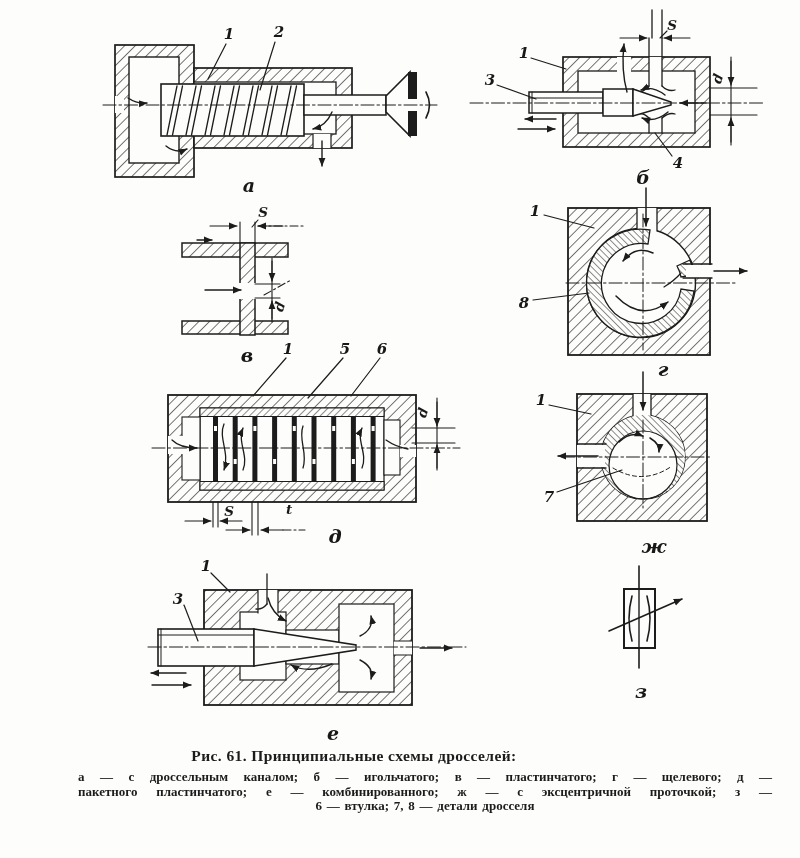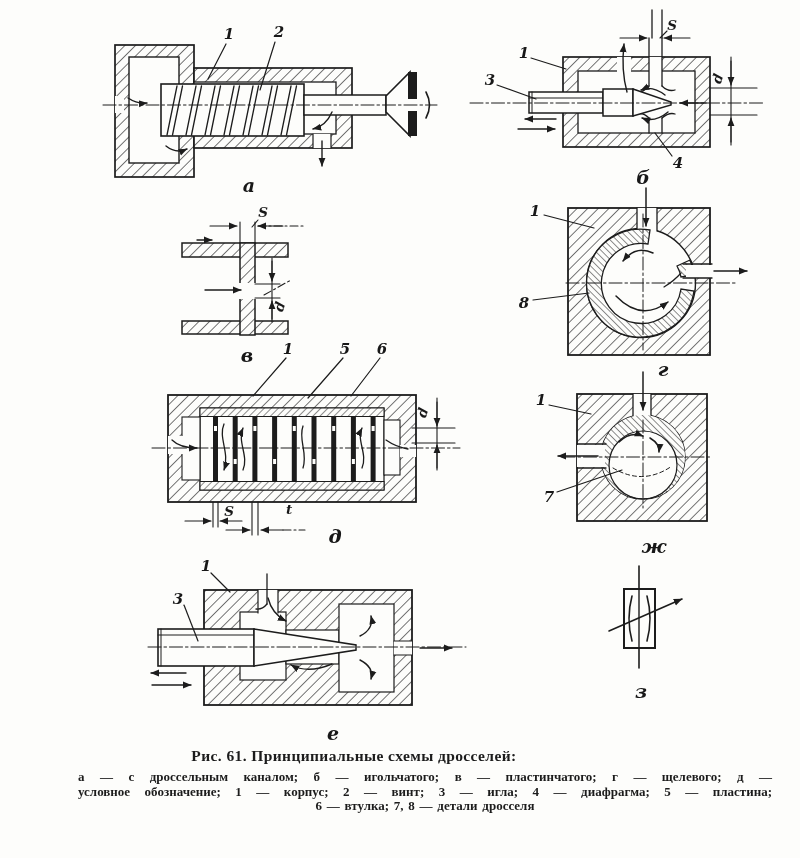--- a/index.html
+++ b/index.html
@@ -393,17 +393,17 @@
   </g>
   <line x1="609" y1="631" x2="682" y2="599" stroke="#1c1c1c" stroke-width="1.6" marker-end="url(#arr)"></line>
   <text class="lt" x="641" y="698" text-anchor="middle">з</text>
 </g>
 </svg>
 
 
 <div class="cap-title">Рис. 61. Принципиальные схемы дросселей:</div>
 <div class="cap-legend">
   <div class="cap-line">а — с дроссельным каналом; б — игольчатого; в — пластинчатого; г — щелевого; д —</div>
-  <div class="cap-line">условное обозначение; 1 — корпус; 2 — винт; 3 — игла; 4 — диафрагма; 5 — пластина;</div>
+  <div class="cap-line">пакетного пластинчатого; е — комбинированного; ж — с эксцентричной проточкой; з —</div>
   <div class="cap-line last">6 — втулка; 7, 8 — детали дросселя</div>
 </div>
 
 </div>
 
 </body></html>

